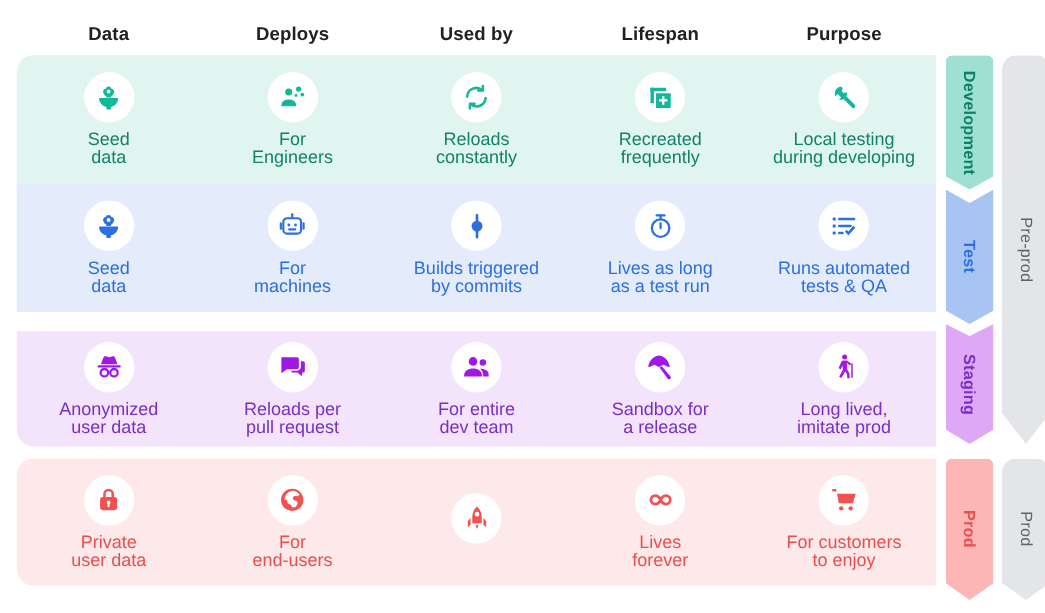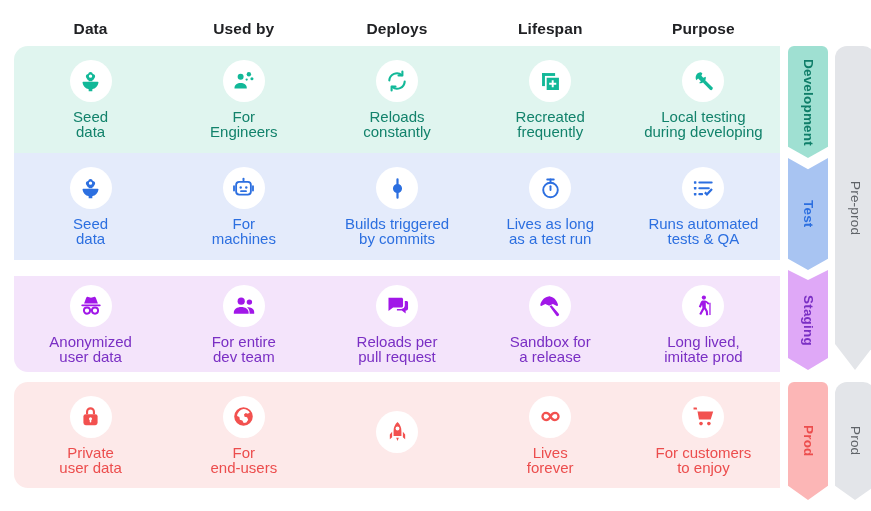--- a/index.html
+++ b/index.html
@@ -92,22 +92,22 @@
                clip-path:polygon(0 0,100% 0,100% 88%,50% 100%,0 88%);
                border-radius:12px 12px 0 0;}
 </style>
 </head>
 <body>
 
 <div class="board">
 
   <div class="header-row">
     <div class="header-cell">Data</div>
+    <div class="header-cell">Deploys</div>
     <div class="header-cell">Used by</div>
-    <div class="header-cell">Deploys</div>
     <div class="header-cell">Lifespan</div>
     <div class="header-cell">Purpose</div>
   </div>
 
   <div class="row row-dev">
 
     <div class="cell">
       <span class="bubble">
         <svg width="23" height="23" viewBox="0 0 24 24" fill="#12b898">
           <path d="M12 2.2a2.6 2.6 0 0 0-2.5 1.9A2.6 2.6 0 0 0 8 8.6a2.6 2.6 0 0 0 2 2.1v1.1h4v-1.1a2.6 2.6 0 0 0 2-2.1 2.6 2.6 0 0 0-1.5-4.5A2.6 2.6 0 0 0 12 2.2zm0 2.6a1.7 1.7 0 1 1 0 3.4 1.7 1.7 0 0 1 0-3.4z"></path>
@@ -250,44 +250,44 @@
           <circle cx="16" cy="16.6" r="3.1" fill="none" stroke="#a117e8" stroke-width="1.9"></circle>
           <path d="M11.1 16.3h1.8" stroke="#a117e8" stroke-width="1.6"></path>
         </svg>
       </span>
       <span class="cell-label">Anonymized
 user data</span>
     </div>
 
     <div class="cell">
       <span class="bubble">
+        <svg width="23" height="23" viewBox="0 0 24 24" fill="#a117e8">
+          <path d="M2.6 3.9h13.6c.9 0 1.6.7 1.6 1.6v7.1c0 .9-.7 1.6-1.6 1.6H7.4l-4.8 3.5V3.9z"></path>
+          <path d="M19.6 7.3h1.8c.9 0 1.6.7 1.6 1.6v6.6c0 .9-.7 1.6-1.6 1.6h-.9v3.3l-4-3.3h-5.1v-1.5h4.6c1.9 0 3.6-1.5 3.6-3.5V7.3z"></path>
+        </svg>
+      </span>
+      <span class="cell-label">Reloads per
+pull request</span>
+    </div>
+
+    <div class="cell">
+      <span class="bubble">
         <svg width="24" height="24" viewBox="0 0 24 24" fill="#a117e8">
           <circle cx="9.2" cy="7.2" r="3.6"></circle>
           <path d="M1.8 18.6c0-3.5 3.3-5.6 7.4-5.6s7.4 2.1 7.4 5.6v1.1H1.8v-1.1z"></path>
           <circle cx="17.4" cy="8.1" r="2.7"></circle>
           <path d="M15 13.3c3.6.1 7.2 1.2 7.2 4.6v1.8h-4.6v-1.1c0-2.3-1-4-2.6-5.3z"></path>
         </svg>
       </span>
       <span class="cell-label">For entire
 dev team</span>
     </div>
 
     <div class="cell">
       <span class="bubble">
-        <svg width="23" height="23" viewBox="0 0 24 24" fill="#a117e8">
-          <path d="M2.6 3.9h13.6c.9 0 1.6.7 1.6 1.6v7.1c0 .9-.7 1.6-1.6 1.6H7.4l-4.8 3.5V3.9z"></path>
-          <path d="M19.6 7.3h1.8c.9 0 1.6.7 1.6 1.6v6.6c0 .9-.7 1.6-1.6 1.6h-.9v3.3l-4-3.3h-5.1v-1.5h4.6c1.9 0 3.6-1.5 3.6-3.5V7.3z"></path>
-        </svg>
-      </span>
-      <span class="cell-label">Reloads per
-pull request</span>
-    </div>
-
-    <div class="cell">
-      <span class="bubble">
         <svg width="24" height="24" viewBox="0 0 24 24" fill="#a117e8">
           <path d="M12.3 2.2C7.2 2.2 3 6.1 2.3 11.1c-.1.6.5 1.1 1 .8l4-2 3.3 1.7c.3.2.7.2 1 0l3.3-1.7 4 2c.6.3 1.2-.2 1.1-.8-.7-5-4.9-8.9-9.7-8.9z"></path>
           <path d="M11.6 12.2l1.9-1 7.1 8.3a1.5 1.5 0 1 1-2.3 1.9l-6.7-9.2z"></path>
         </svg>
       </span>
       <span class="cell-label">Sandbox for
 a release</span>
     </div>
 
     <div class="cell">

